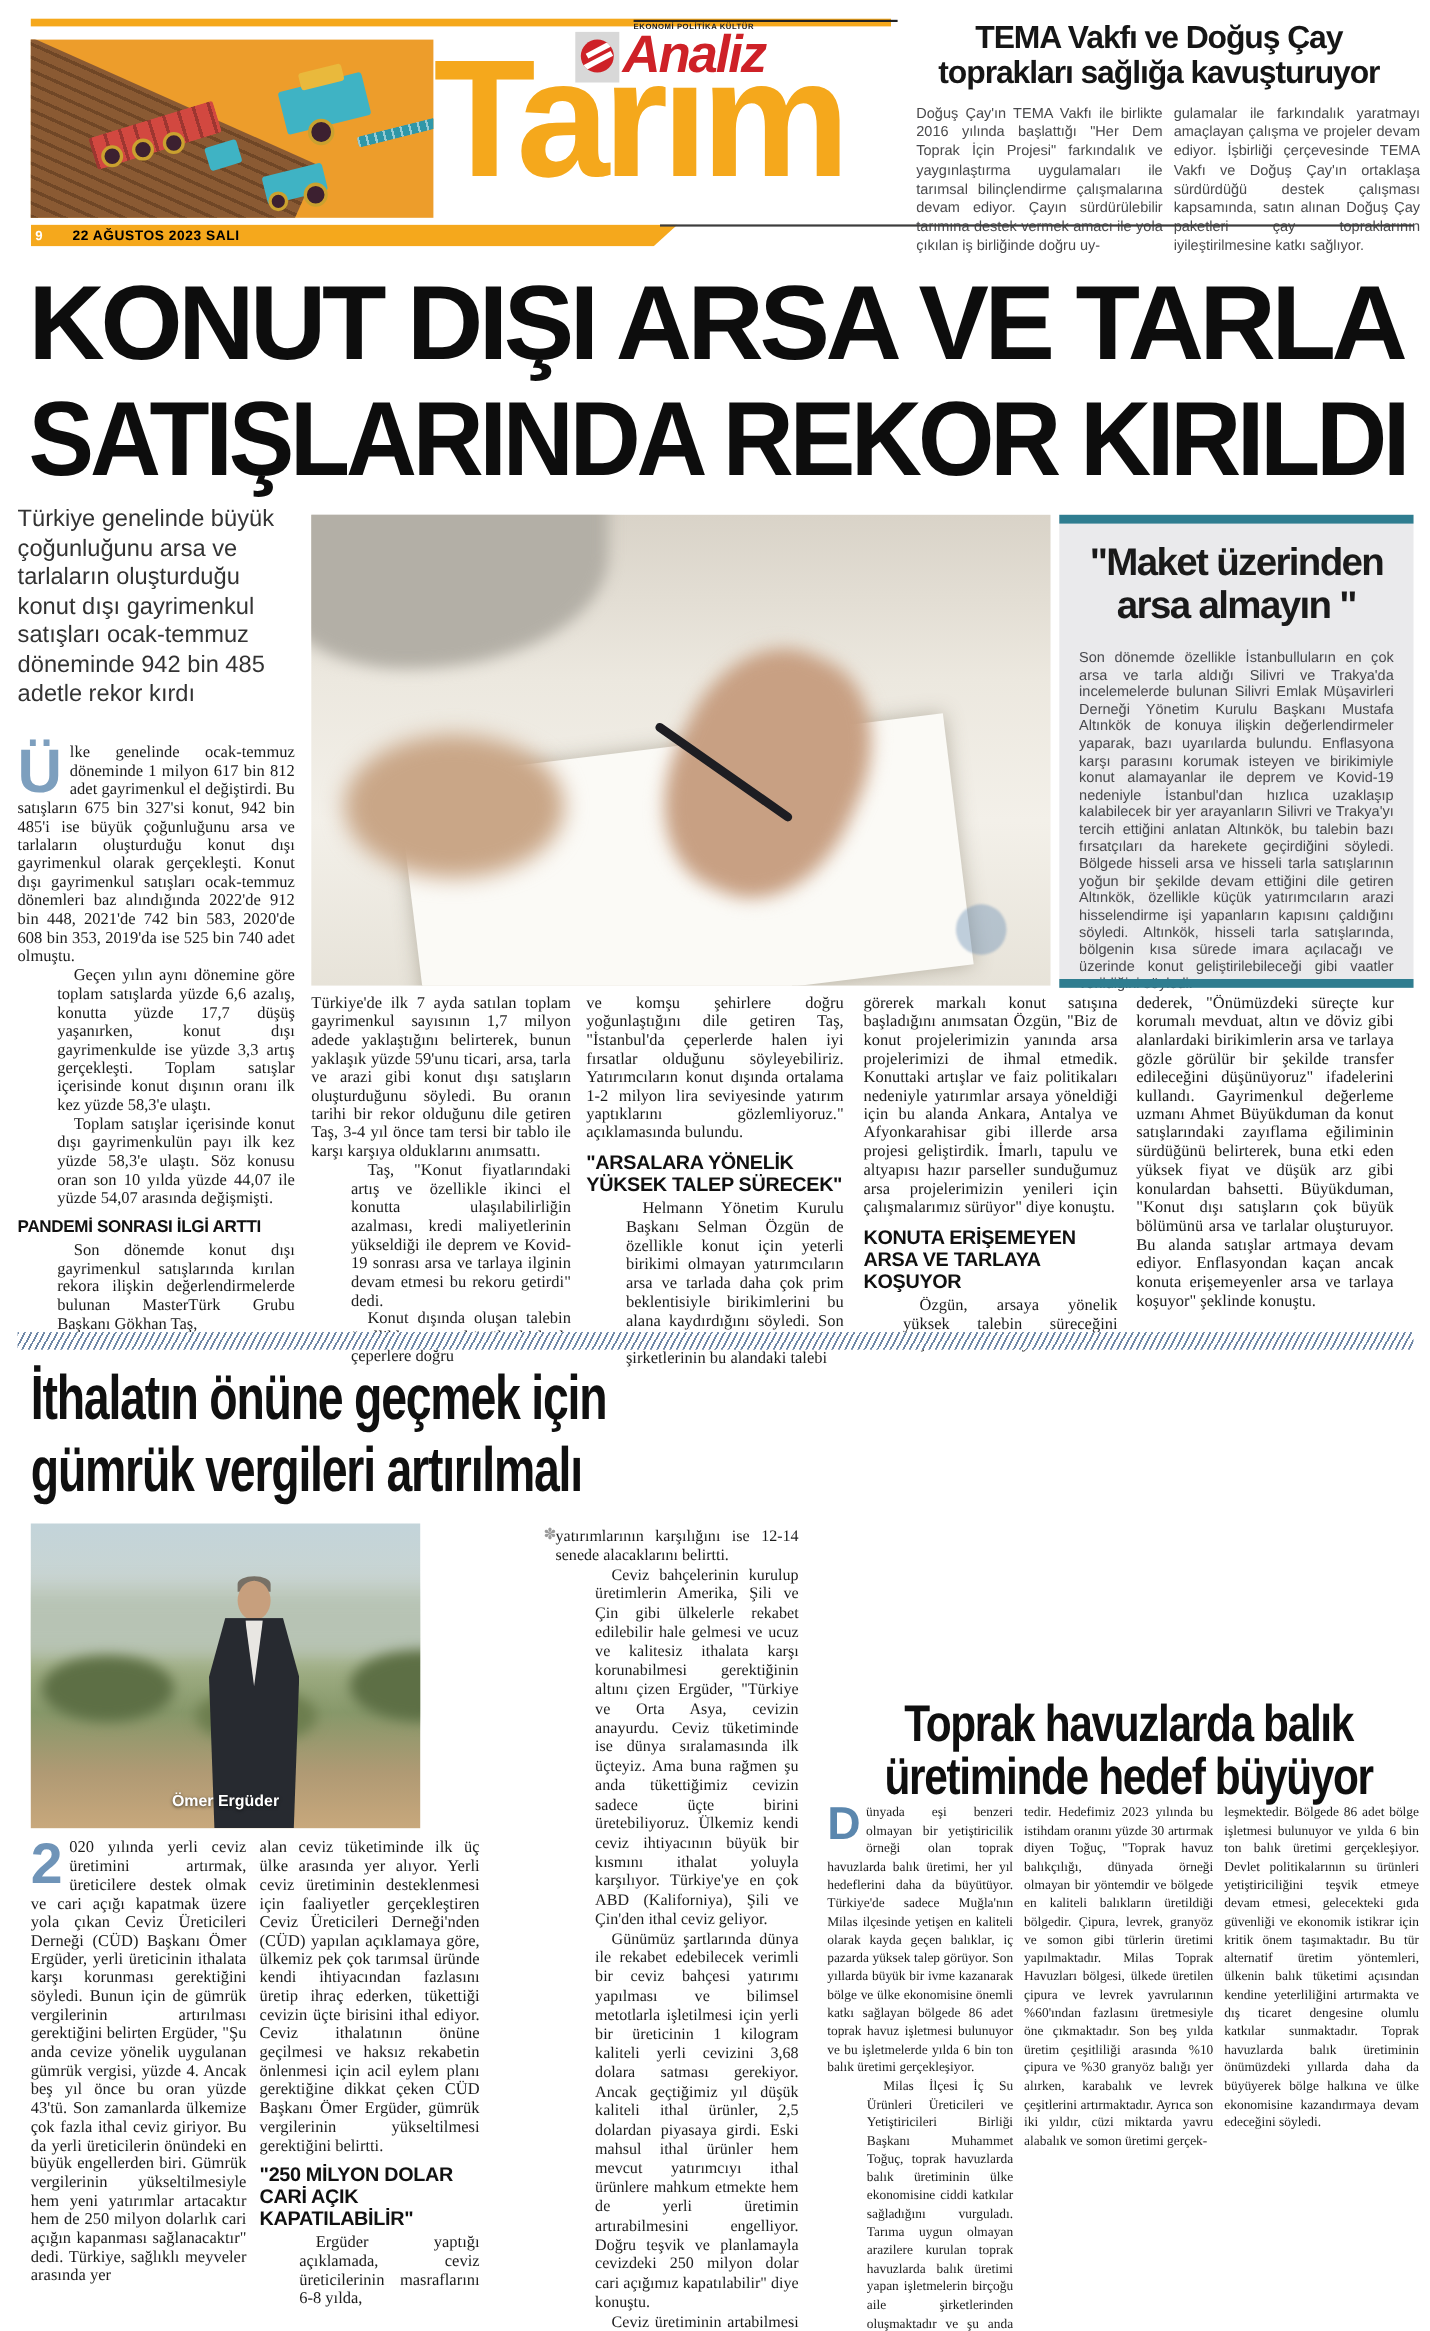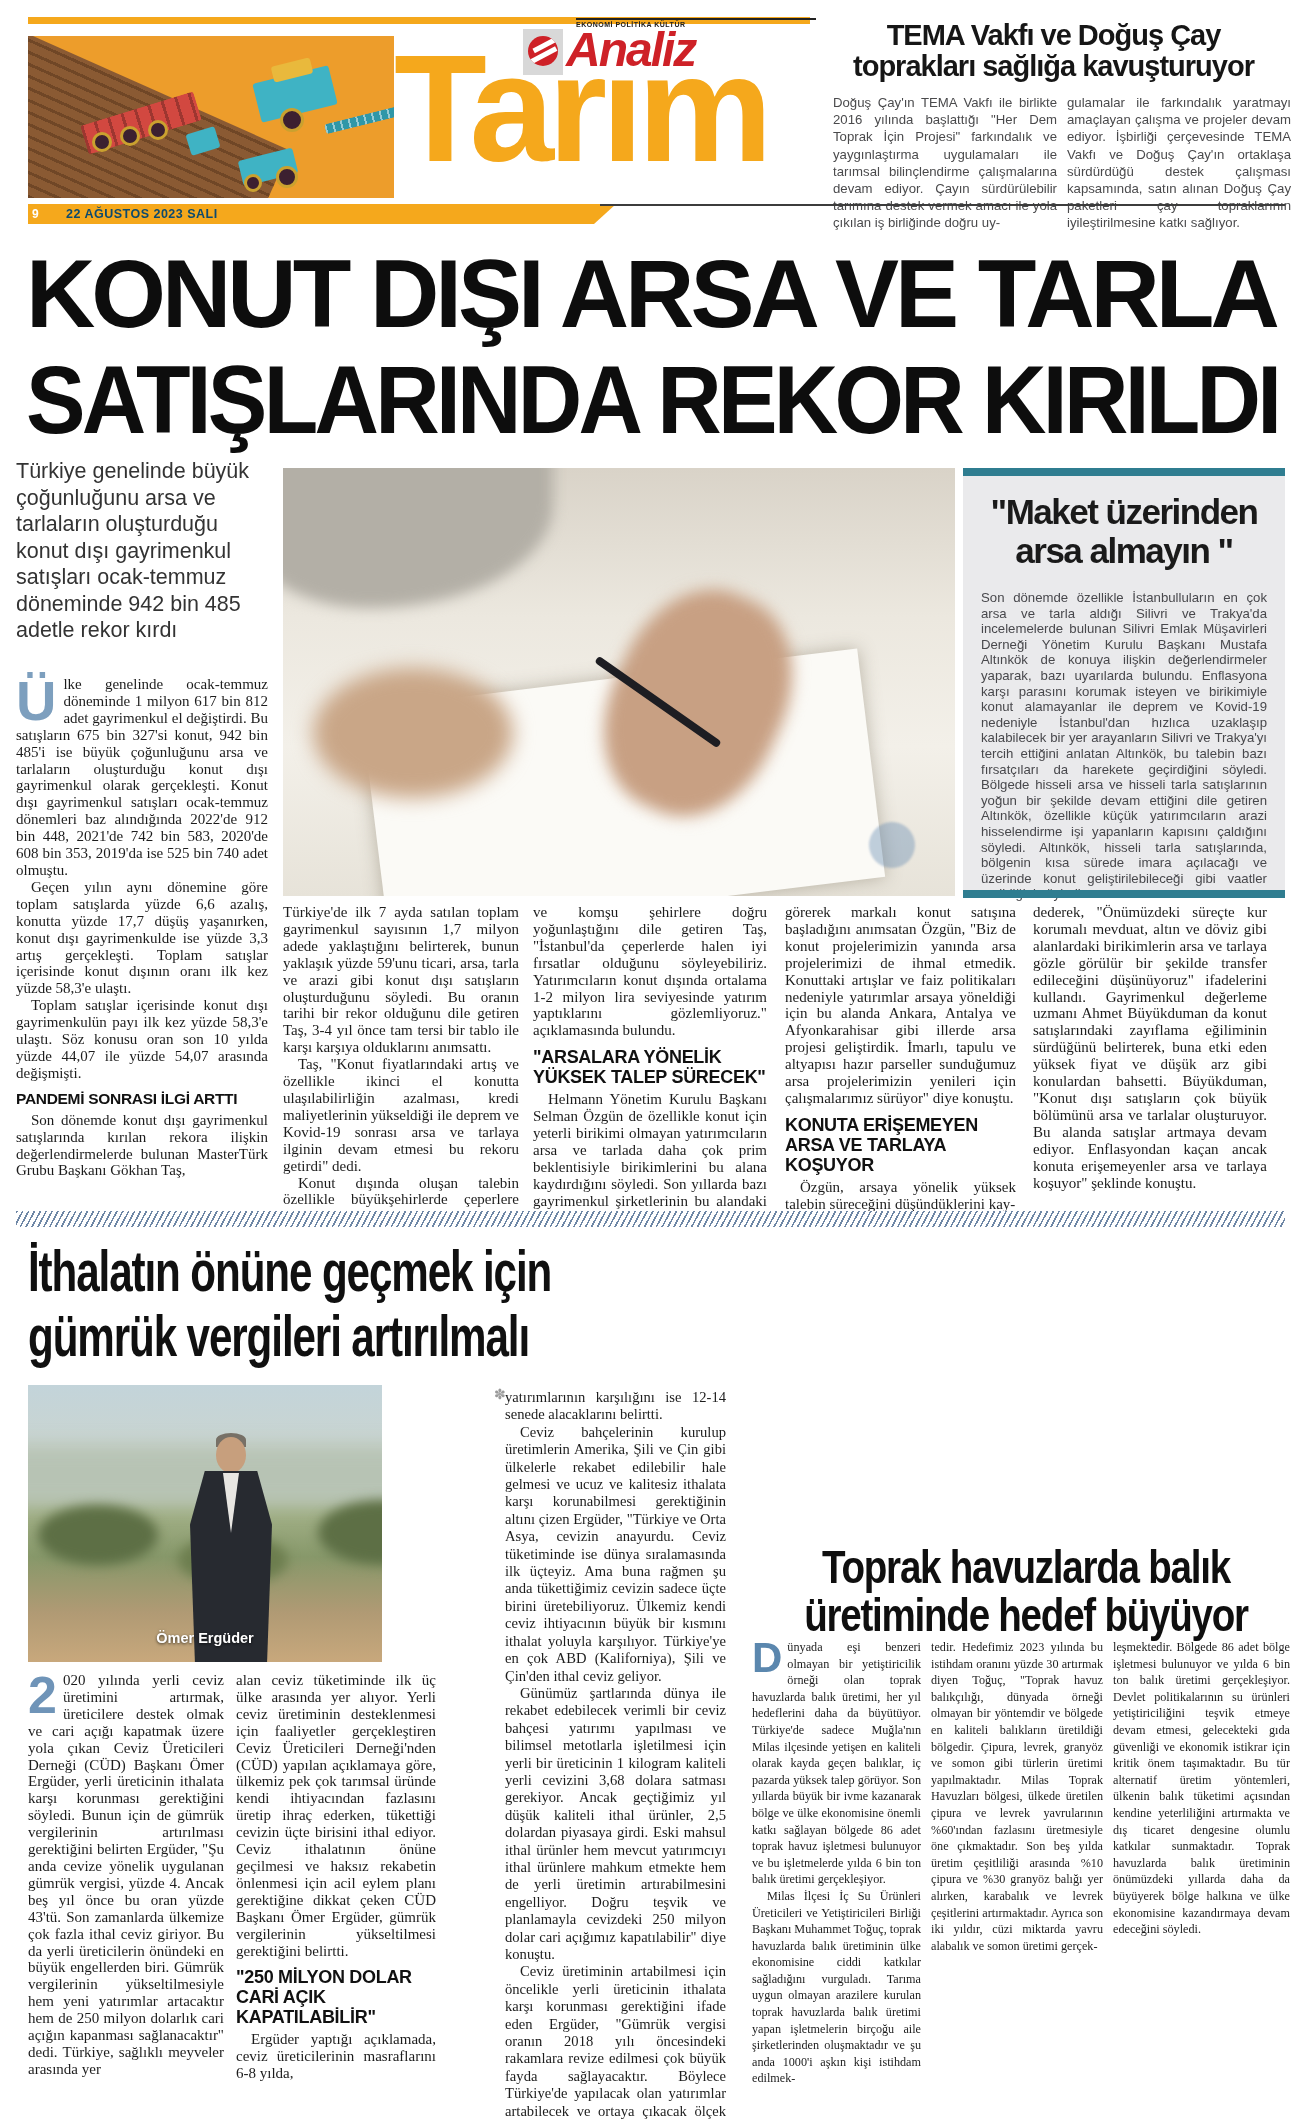--- a/index.html
+++ b/index.html
@@ -38,33 +38,33 @@
 
   .tema-title{left:810px;top:20px;width:487px;text-align:center;font-weight:bold;color:#161616;
         font-size:29px;line-height:31px;letter-spacing:-1px;}
   .tema-col{top:94px;width:224px;height:142px;font-size:13.2px;line-height:17.2px;color:#4a4a4c;
         text-align:justify;font-family:"Liberation Sans",sans-serif;}
   .tema-c1{left:833px;} .tema-c2{left:1067px;}
 
   .date-bar{left:28px;top:204px;width:588px;height:20px;background:#F5A81C;
         clip-path:polygon(0 0,100% 0,calc(100% - 22px) 100%,0 100%);}
   .date-num{position:absolute;left:4px;top:3px;color:#fff;font-weight:bold;font-size:12px;}
-  .date-txt{position:absolute;left:38px;top:3px;color:#0c4a6e;font-weight:bold;font-size:12.5px;letter-spacing:.5px;}
+  .date-txt{position:absolute;left:38px;top:3px;color:#000000;font-weight:bold;font-size:12.5px;letter-spacing:.5px;}
   .date-rule{left:600px;top:204px;width:685px;height:2px;background:#3c3c3c;}
 
   
   .hl{left:26px;width:1260px;font-weight:bold;color:#0d0d0d;white-space:nowrap;
         font-size:96px;line-height:96px;letter-spacing:-4px;transform-origin:0 50%;}
   .hl1{top:246px;} .hl2{top:352px;transform:scaleX(.93);}
 
   
   .intro{left:16px;top:458px;width:252px;font-size:21.5px;line-height:26.5px;color:#333;}
   .serif{font-family:"Liberation Serif",serif;font-size:15px;line-height:16.9px;text-align:justify;color:#1c1c1c;}
   .serif p{margin:0;}
-  .serif p.ind{text-indent:15px;}
+  .serif p.ind{text-indent:15px;margin-left:36px;}
   .col1{left:16px;top:676px;width:252px;}
   .dropcap{float:left;font-family:"Liberation Sans",sans-serif;font-weight:bold;font-size:56px;
         line-height:44px;color:#7d9fbe;padding:3px 7px 0 0;}
   .subhead{font-family:"Liberation Sans",sans-serif;font-weight:bold;font-size:15.5px;line-height:18px;
         letter-spacing:-.3px;color:#111;margin:8px 0 4px 0 !important;text-align:left;text-indent:0 !important;}
   .subhead2{font-size:18px;line-height:20px;}
 
   .lead-photo{left:283px;top:468px;width:672px;height:428px;background:linear-gradient(180deg,#d9d3c8,#ece8df 35%,#f3f0e9 65%,#e7e3d9);overflow:hidden;}
   .sleeve{position:absolute;left:-30px;top:-30px;width:300px;height:170px;background:#b3afa6;border-radius:0 0 70% 45%;filter:blur(7px);}
   .paper{position:absolute;left:90px;top:210px;width:500px;height:230px;background:#fbfaf6;transform:rotate(-7deg);box-shadow:0 0 18px rgba(120,110,90,.45);}

